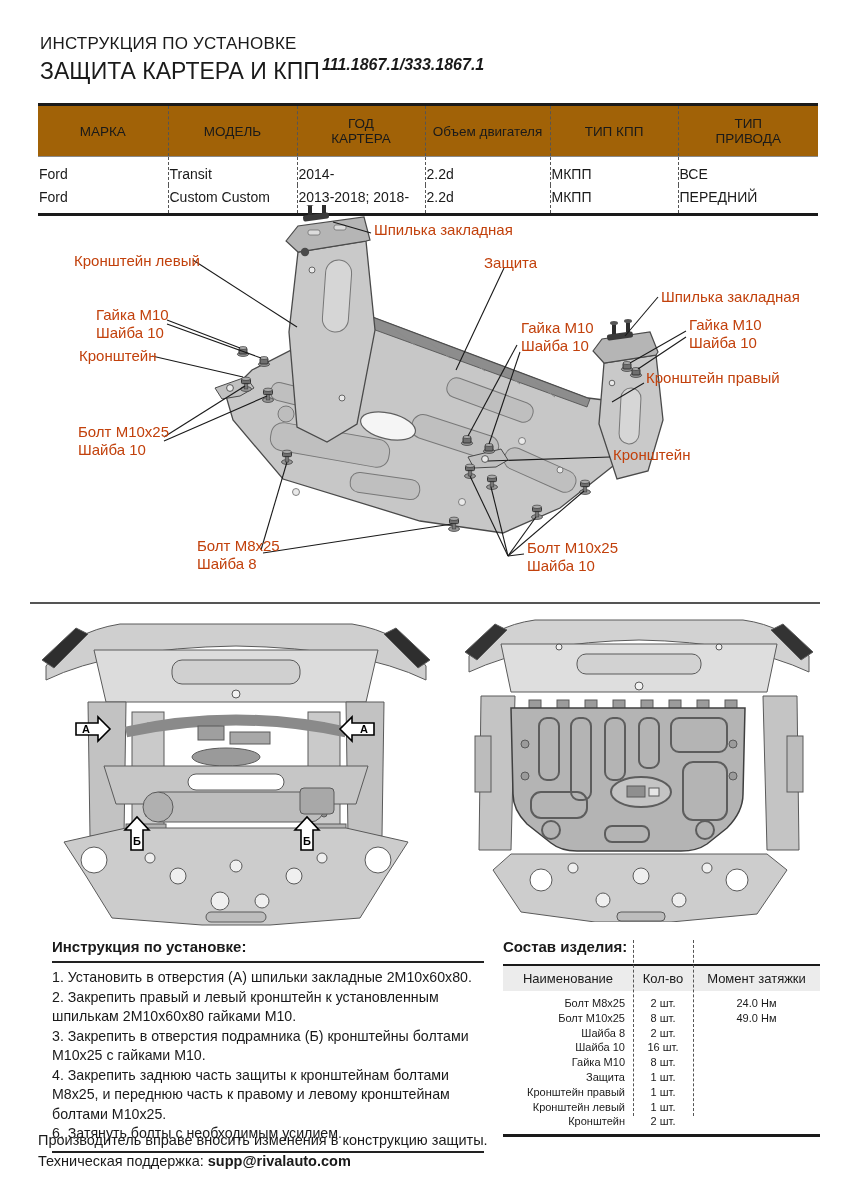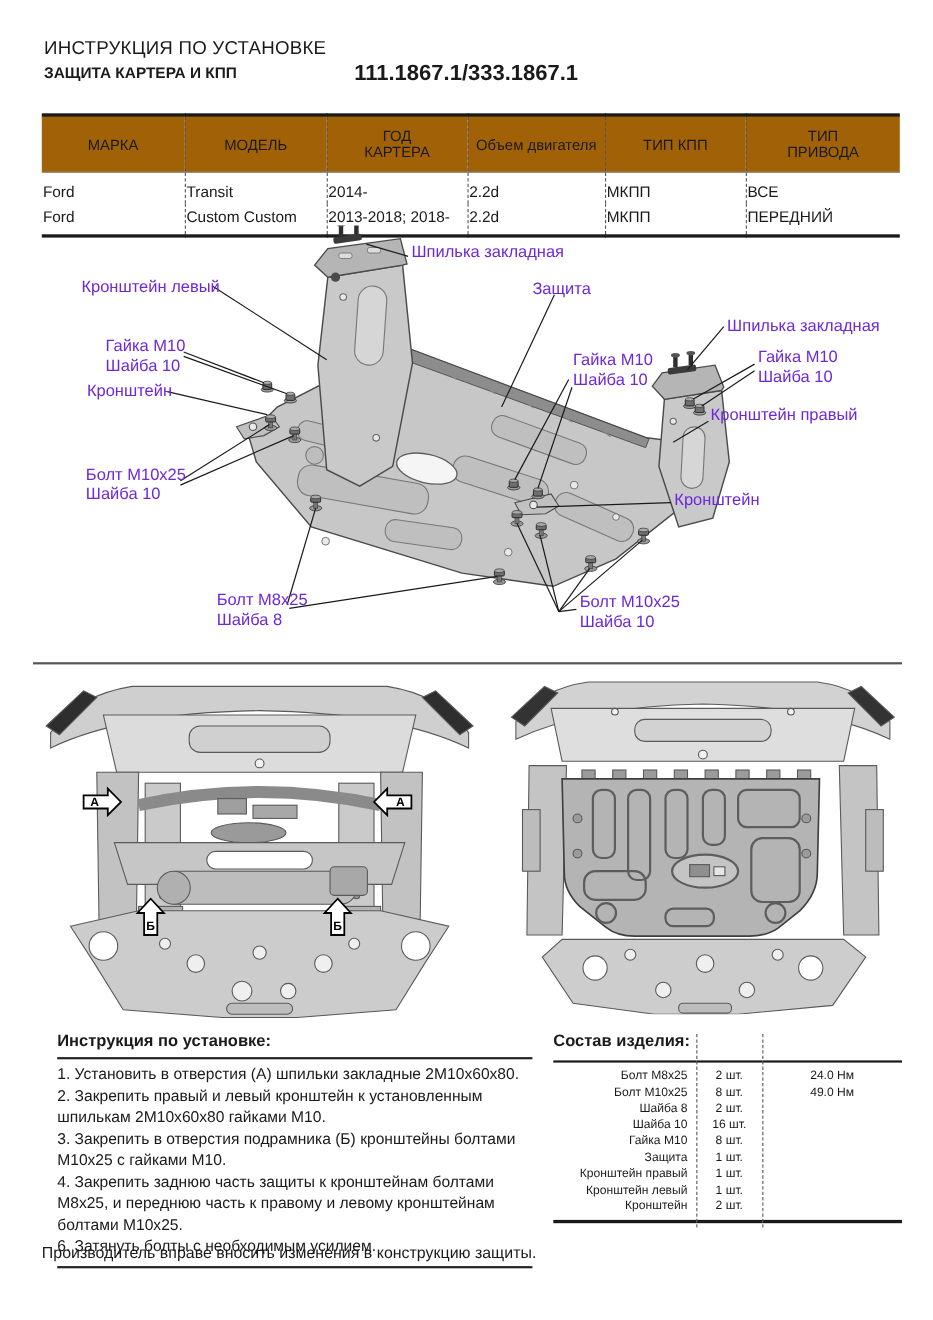--- a/index.html
+++ b/index.html
@@ -1,35 +1,35 @@
 <!DOCTYPE html>
 <html><head>
 <meta charset="utf-8">
 <style>
   html,body{margin:0;padding:0;background:#fff;}
   .page{position:relative;width:848px;height:1200px;background:#ffffff;
         font-family:"Liberation Sans", sans-serif;color:#1a1a1a;overflow:hidden;}
   
   .hdr{position:absolute;left:40px;top:34px;}
   .hdr-line1{font-size:17px;letter-spacing:.2px;}
-  .hdr-line2{font-size:14px;font-weight:bold;margin-top:4px;}
-  .part-numbers{position:absolute;left:322px;top:56px;font-size:20px;font-weight:bold;}
+  .hdr-line2{font-size:23px;font-weight:normal;margin-top:4px;}
+  .part-numbers{position:absolute;left:322px;top:56px;font-size:16px;font-weight:bold;font-style:italic;}
   
   .spec{position:absolute;left:38px;top:103px;width:780px;border-collapse:collapse;table-layout:fixed;
         border-top:3px solid #1a1a1a;border-bottom:3px solid #1a1a1a;}
   .spec th{background:#a16207;font-weight:normal;font-size:13.5px;height:48px;
            border-right:1px dashed #555;border-bottom:1px solid #8a8a8a;
            white-space:pre-line;vertical-align:middle;text-align:center;}
   .spec td{font-size:14px;height:21px;text-align:left;border-right:1px dashed #555;vertical-align:middle;}
   .spec th:last-child,.spec td:last-child{border-right:none;}
   .spec tr.first td{padding-top:6px;}
   .spec tr.last td{padding-bottom:6px;}
   
   .diagram-svg{position:absolute;left:0;top:205px;}
-  .dlabel{position:absolute;font-size:15px;line-height:18px;white-space:pre-line;color:#6d28d9;}
+  .dlabel{position:absolute;font-size:15px;line-height:18px;white-space:pre-line;color:#c2410c;}
   
   .divider{position:absolute;left:30px;top:602px;width:790px;border-top:2px solid #555;}
   
   .photo-left{position:absolute;left:30px;top:614px;}
   .photo-right{position:absolute;left:455px;top:616px;}
   
   .instr{position:absolute;left:52px;top:938px;width:432px;}
   .instr-title{font-size:15px;font-weight:bold;padding-bottom:6px;border-bottom:2px solid #222;}
   .instr-steps{padding-top:5px;padding-bottom:7px;border-bottom:2px solid #222;font-size:14.2px;line-height:19.5px;}
   
@@ -377,20 +377,25 @@
 
   <div class="parts">
     <div class="parts-title">Состав изделия:</div>
     <table class="parts-table">
       <colgroup>
           <col style="width:130px">
           <col style="width:60px">
           <col style="width:127px">
         </colgroup>
       <tbody>
+          <tr>
+        <th>Наименование</th>
+        <th>Кол-во</th>
+        <th>Момент затяжки</th>
+      </tr>
       <tr class="rfirst">
         <td class="nm">Болт М8х25</td>
         <td class="qt">2 шт.</td>
         <td class="tq">24.0 Нм</td>
       </tr>
       <tr>
         <td class="nm">Болт М10х25</td>
         <td class="qt">8 шт.</td>
         <td class="tq">49.0 Нм</td>
       </tr>
@@ -430,15 +435,16 @@
         <td class="tq"></td>
       </tr>
     </tbody>
       </table>
     <div class="vdash" style="left:130px"></div>
     <div class="vdash" style="left:190px"></div>
   </div>
 
   <div class="footer">
     <div>Производитель вправе вносить изменения в конструкцию защиты.</div>
+    <div><span>Техническая поддержка: </span><b>supp@rivalauto.com</b></div>
   </div>
 
 </div>
 
 </body></html>

